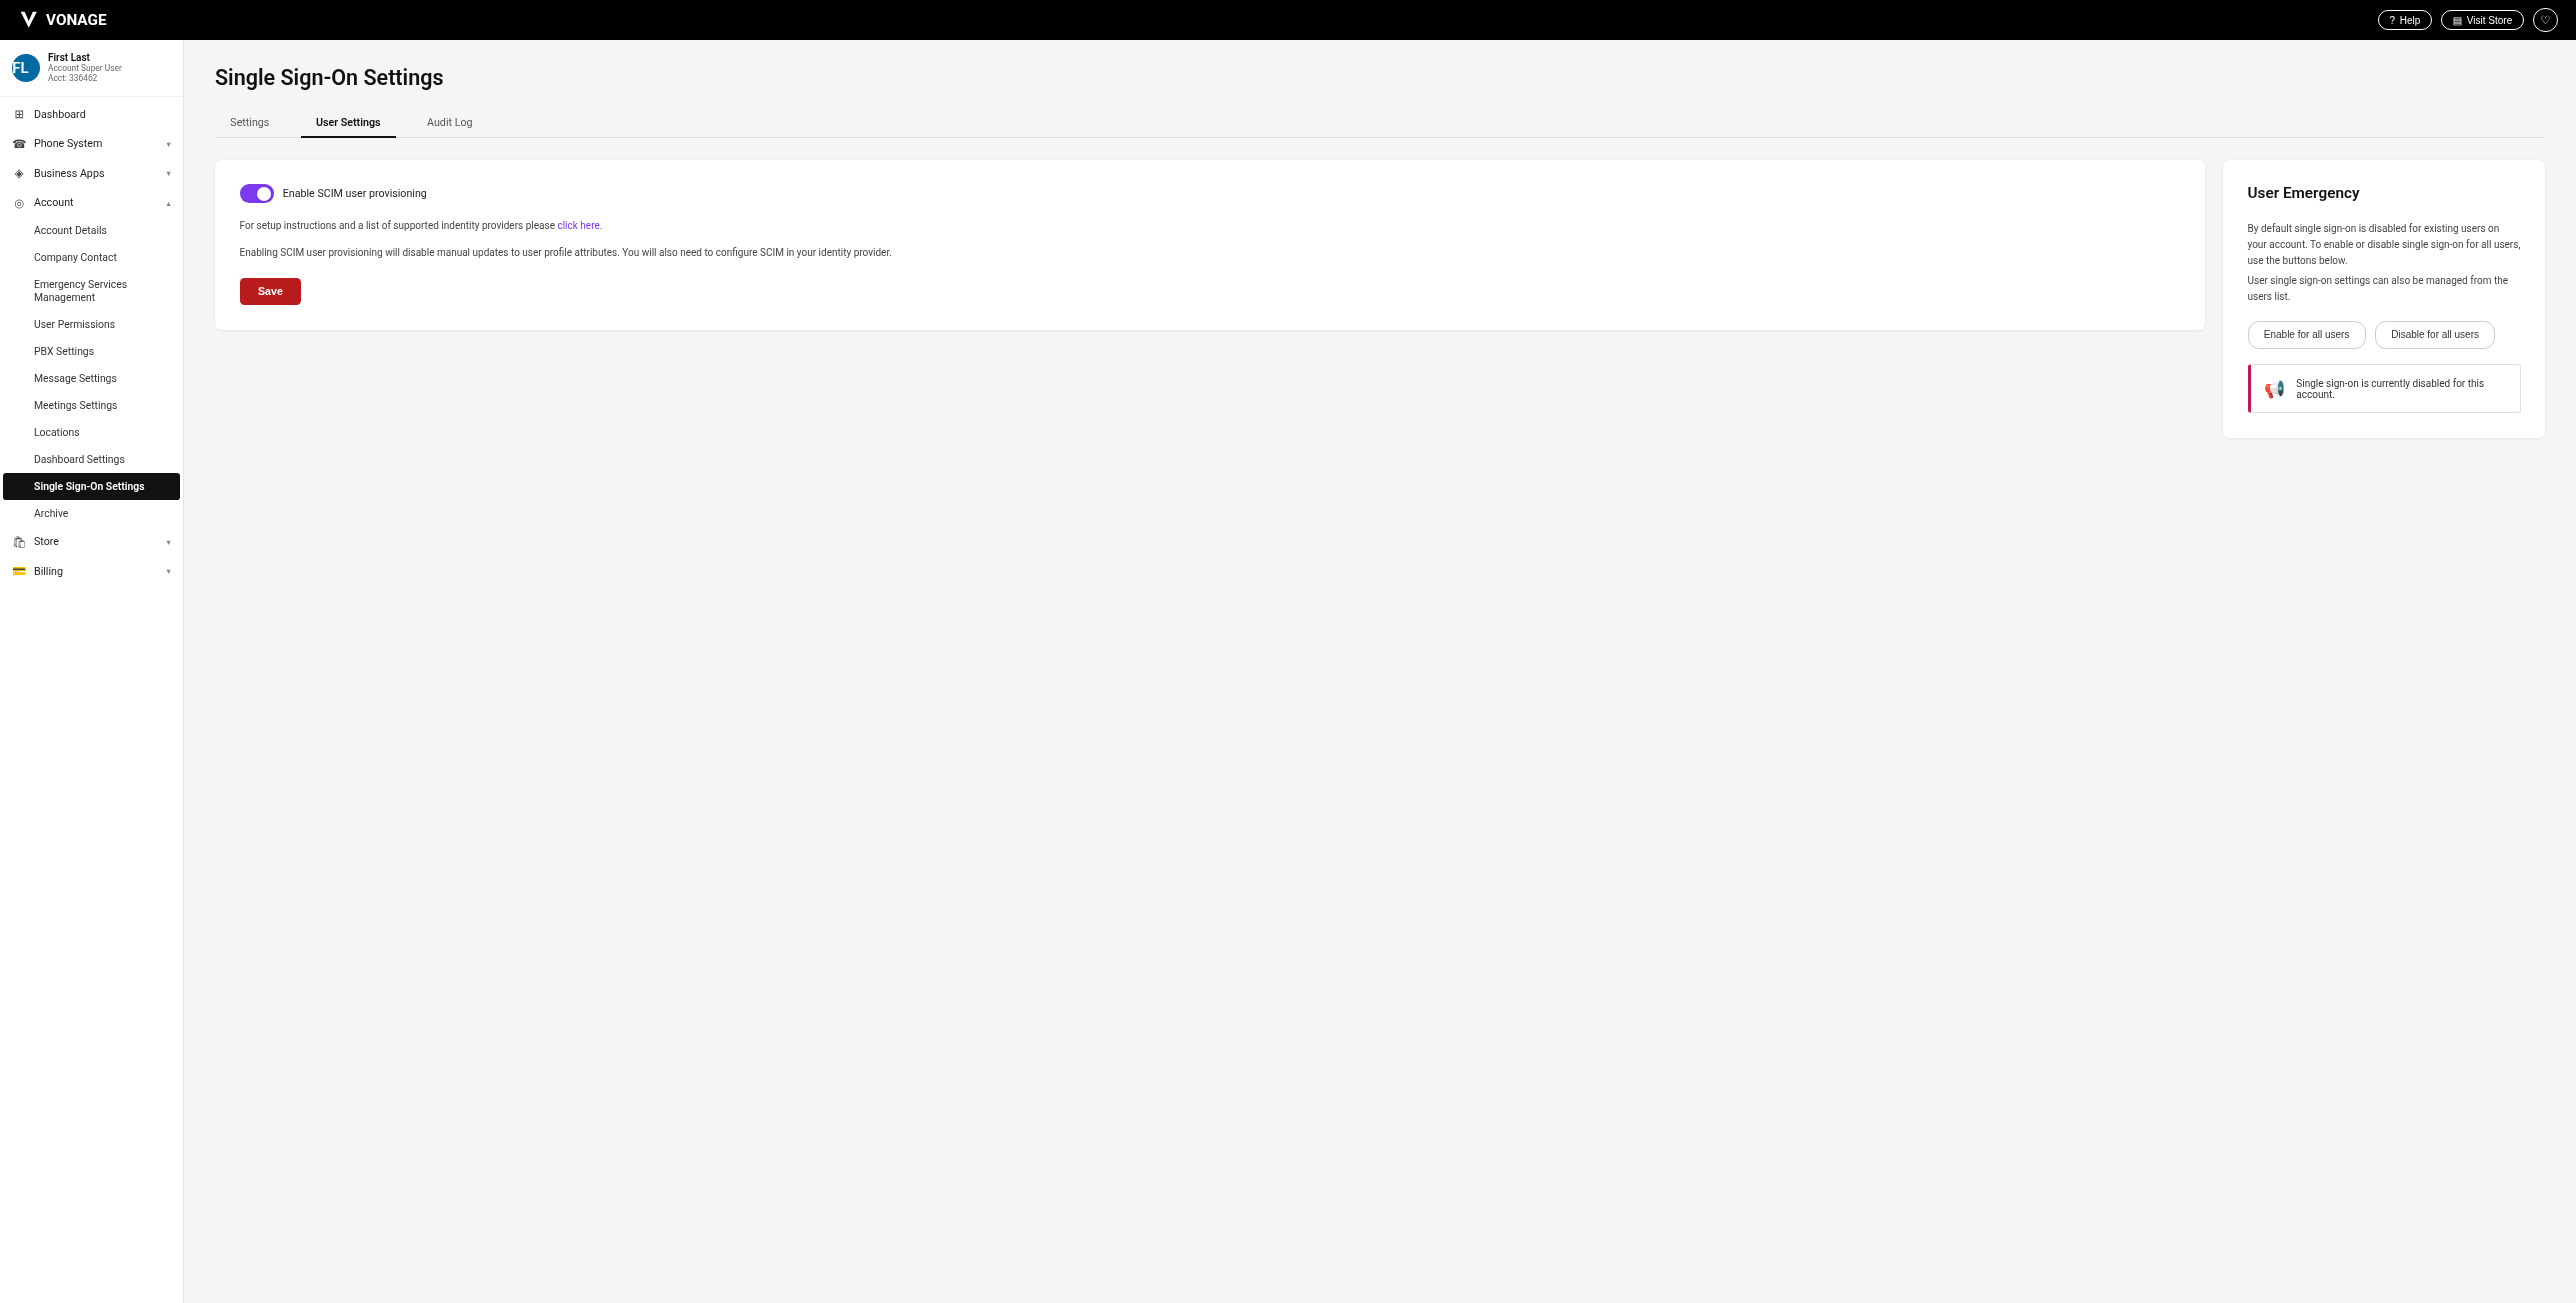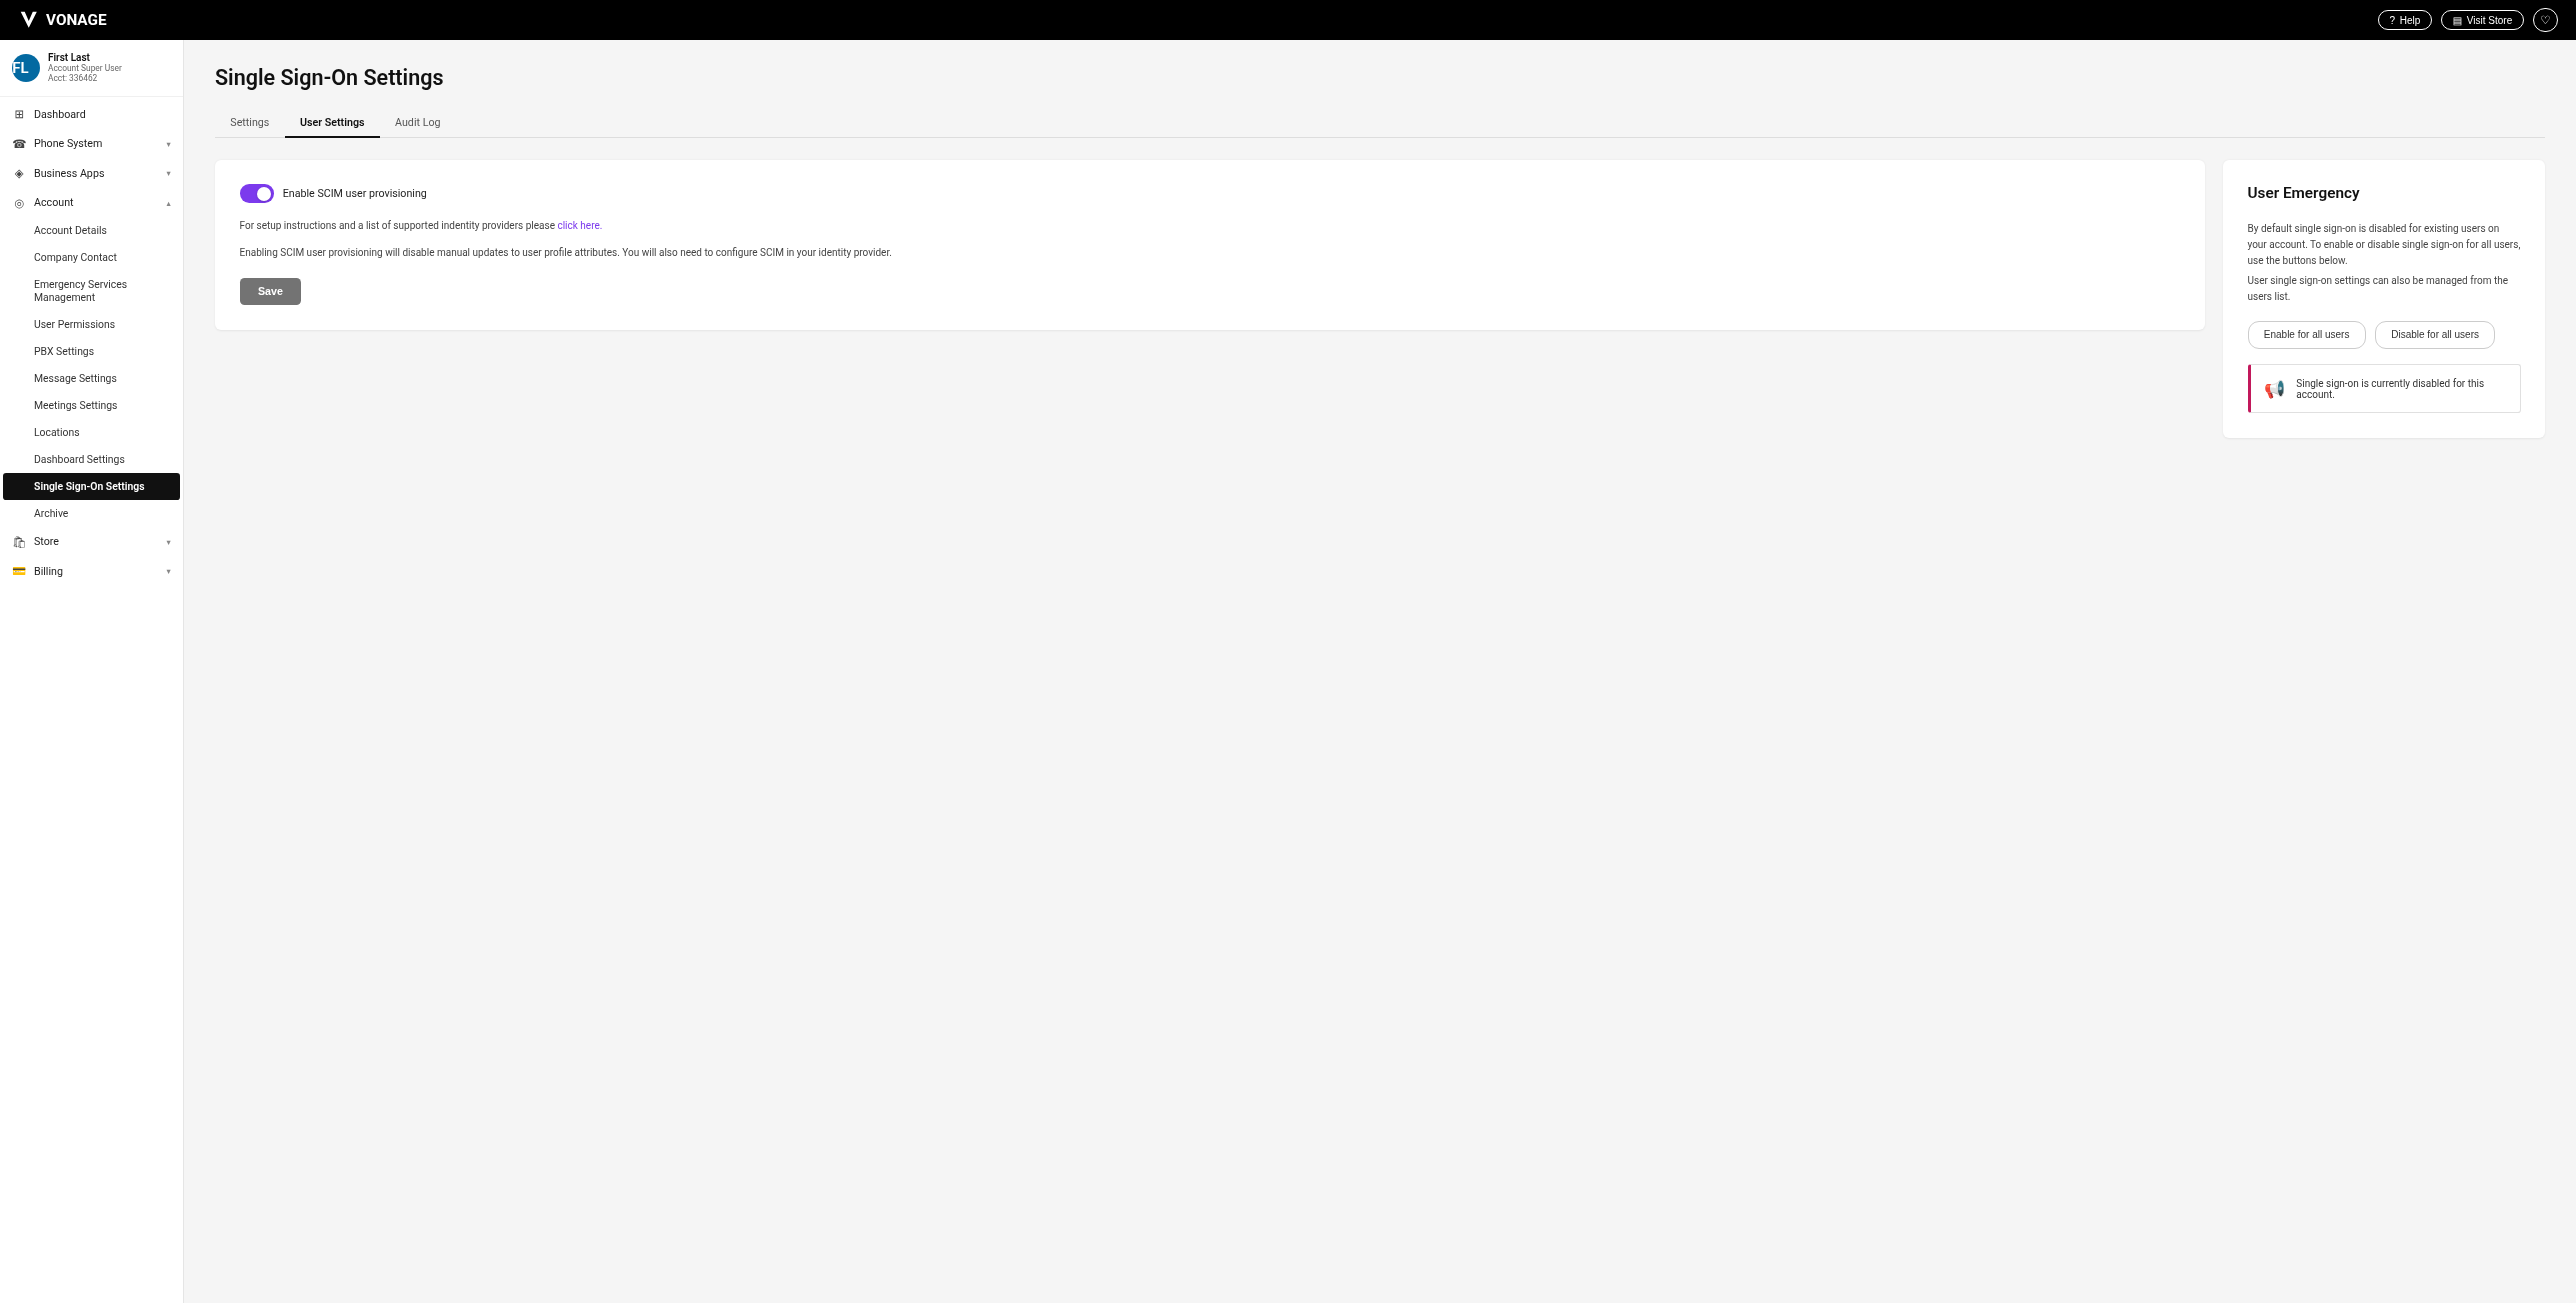--- a/index.html
+++ b/index.html
@@ -175,21 +175,21 @@
       font-weight: 600;
       color: #111;
       margin-bottom: 18.4px;
     }
 
     
     .tabs {
       display: flex;
       border-bottom: 0.8px solid #ddd;
       margin-bottom: 21.5px;
-      gap: 0;
+      gap: 16px;
     }
     .tab {
       padding: 7.7px 15.3px;
       font-size: 10.7px;
       color: #555;
       cursor: pointer;
       border-bottom: 2.3px solid transparent;
       margin-bottom: -0.8px;
     }
     .tab.active {
@@ -260,21 +260,21 @@
       font-size: 10px;
       color: #444;
       line-height: 1.6;
       margin-bottom: 10.7px;
     }
     .provisioning-link {
       color: #7c3aed;
       text-decoration: none;
     }
     .save-btn {
-      background: #737373;
+      background: #b91c1c;
       color: #fff;
       border: none;
       border-radius: 4.6px;
       padding: 7.7px 18.4px;
       font-size: 10.7px;
       font-weight: 600;
       cursor: pointer;
       margin-top: 6.1px;
     }
 

